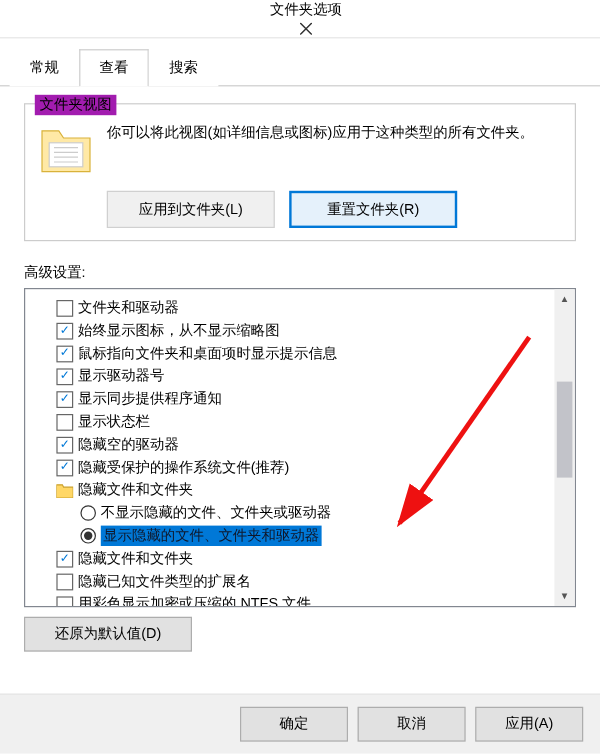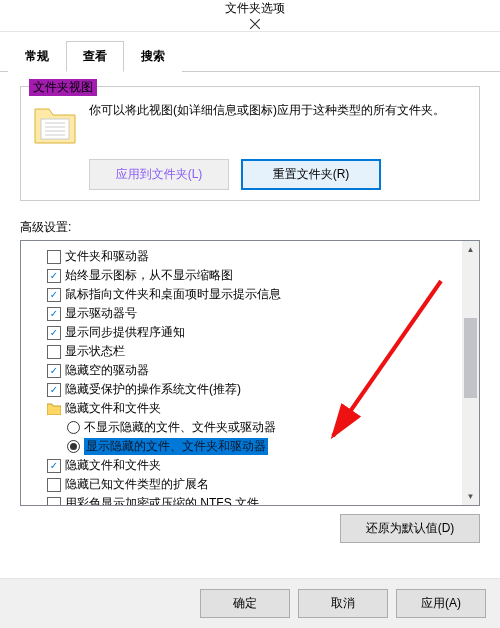--- a/index.html
+++ b/index.html
@@ -1,49 +1,49 @@
 <!DOCTYPE html>
 <html><head>
 <meta charset="utf-8">
 <style>
 * { box-sizing: border-box; margin: 0; padding: 0; }
 body { font-family: "Microsoft YaHei", "Segoe UI", sans-serif; font-size: 12px; background: #fff; width: 500px; height: 628px; overflow: hidden; }
 .titlebar { height: 32px; display: flex; align-items: center; justify-content: space-between; padding: 0 0 0 10px; border-bottom: 1px solid #e5e5e5; flex-direction: column; }
 .titlebar .title { font-size: 12px; }
 .titlebar .close { width: 45px; height: 32px; display: flex; align-items: center; justify-content: center; font-size: 16px; color: #333; }
 .tabs { display: flex; padding: 8px 8px 0 8px; border-bottom: 1px solid #ccc; }
-.tab { padding: 6px 16px 6px 16px; border: 1px solid transparent; border-bottom: none; position: relative; top: 1px; background: #fff; font-weight: bold; }
+.tab { padding: 6px 16px 6px 16px; border: 1px solid transparent; border-bottom: none; position: relative; top: 1px; background: #fff; }
 .tab.active { border-color: #ccc; border-bottom: 1px solid #fff; }
 .content { padding: 14px 20px 10px 20px; }
 .group { border: 1px solid #ccc; padding: 14px 10px 10px 10px; position: relative; margin-bottom: 18px; }
 .group-title { position: absolute; top: -8px; left: 8px; background: #a21caf; padding: 0 4px; font-size: 12px; }
 .group-body { display: flex; gap: 10px; align-items: flex-start; }
 .folder-icon { width: 48px; height: 48px; display: flex; align-items: center; justify-content: center; }
 .group-text { flex: 1; font-size: 12px; line-height: 1.5; }
 .btn-row { display: flex; gap: 12px; margin-top: 10px; margin-left: 58px; }
 .btn { padding: 5px 0; width: 140px; text-align: center; border: 1px solid #adadad; background: #e1e1e1; font-size: 12px; font-family: inherit; }
-.btn.disabled { color: #8b5cf6; background: #f0f0f0; border-color: #d0d0d0; }
+.btn.disabled { color: #000000; background: #f0f0f0; border-color: #d0d0d0; }
 .btn.accent { border: 2px solid #0078d7; background: #e5f1fb; }
 .adv-label { font-size: 12px; margin-bottom: 4px; }
 .tree-box { border: 1px solid #828790; height: 266px; overflow: hidden; position: relative; padding: 4px 0; }
 .scrollbar { position: absolute; right: 0; top: 0; width: 17px; height: 100%; background: #f0f0f0; display: flex; flex-direction: column; }
 .sb-btn { height: 17px; display: flex; align-items: center; justify-content: center; font-size: 8px; color: #555; }
 .sb-track { flex: 1; position: relative; }
 .sb-thumb { position: absolute; left: 2px; right: 2px; top: 60px; height: 80px; background: #c2c3c9; }
 .tree { padding: 2px 20px 2px 8px; }
 .tree-item { display: flex; align-items: center; height: 19px; font-size: 12px; white-space: nowrap; }
 .tree-item .cb-wrap { width: 14px; height: 14px; margin-right: 4px; display: inline-flex; align-items: center; justify-content: center; border: 1px solid #666; font-size: 10px; line-height: 1; }
 .tree-item .cb-wrap.checked { color: #0078d7; }
 .tree-item .radio-wrap { width: 13px; height: 13px; margin-right: 4px; display: inline-flex; align-items: center; justify-content: center; border: 1px solid #333; border-radius: 50%; }
 .tree-item .radio-wrap.selected::after { content: ""; width: 7px; height: 7px; background: #333; border-radius: 50%; }
 .tree-item.folder .fld-icon { margin-right: 4px; display: inline-flex; }
 .lvl1 { padding-left: 18px; }
 .lvl2 { padding-left: 38px; }
 .tree-item .lbl.hl { background: #0078d7; color: #0f172a; padding: 0 2px; }
-.restore-row { display: flex; justify-content: flex-end; margin-top: 8px; }
+.restore-row { display: flex; justify-content: flex-start; margin-top: 8px; }
 .restore-row .btn { width: 140px; }
 .footer { border-top: 1px solid #e5e5e5; padding: 10px 14px; display: flex; justify-content: flex-end; gap: 8px; position: absolute; bottom: 0; left: 0; right: 0; background: #f0f0f0; }
 .footer .btn { width: 90px; }
 .arrow-svg { position: absolute; pointer-events: none; }
 </style>
 </head>
 <body>
 
 <div class="titlebar">
   <span class="title">文件夹选项</span>

